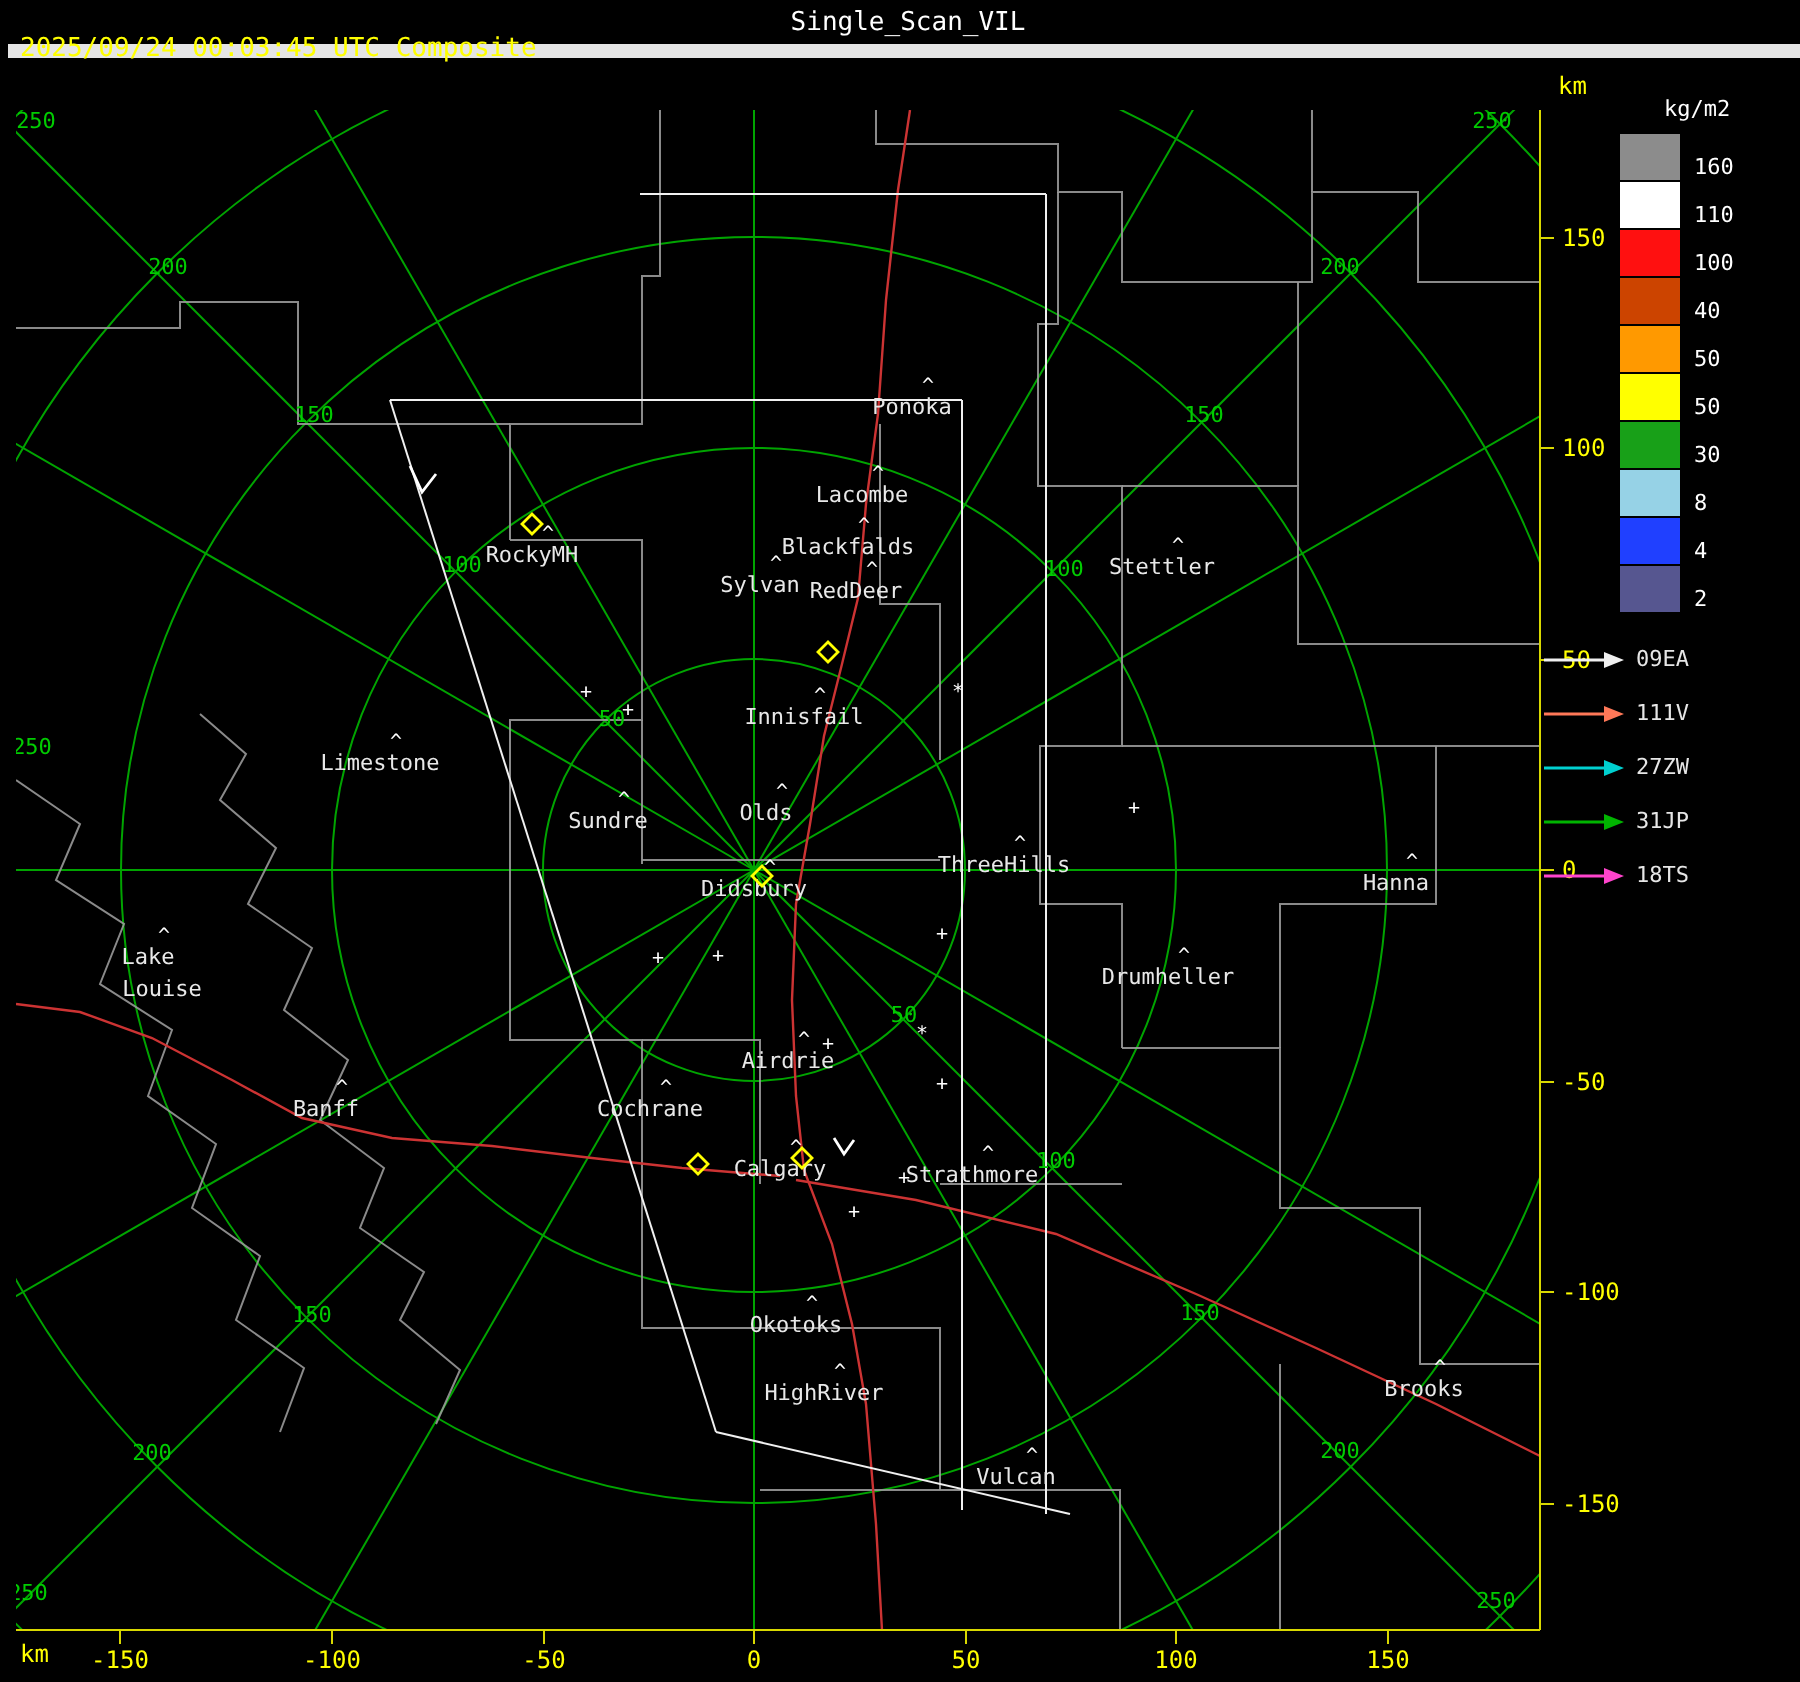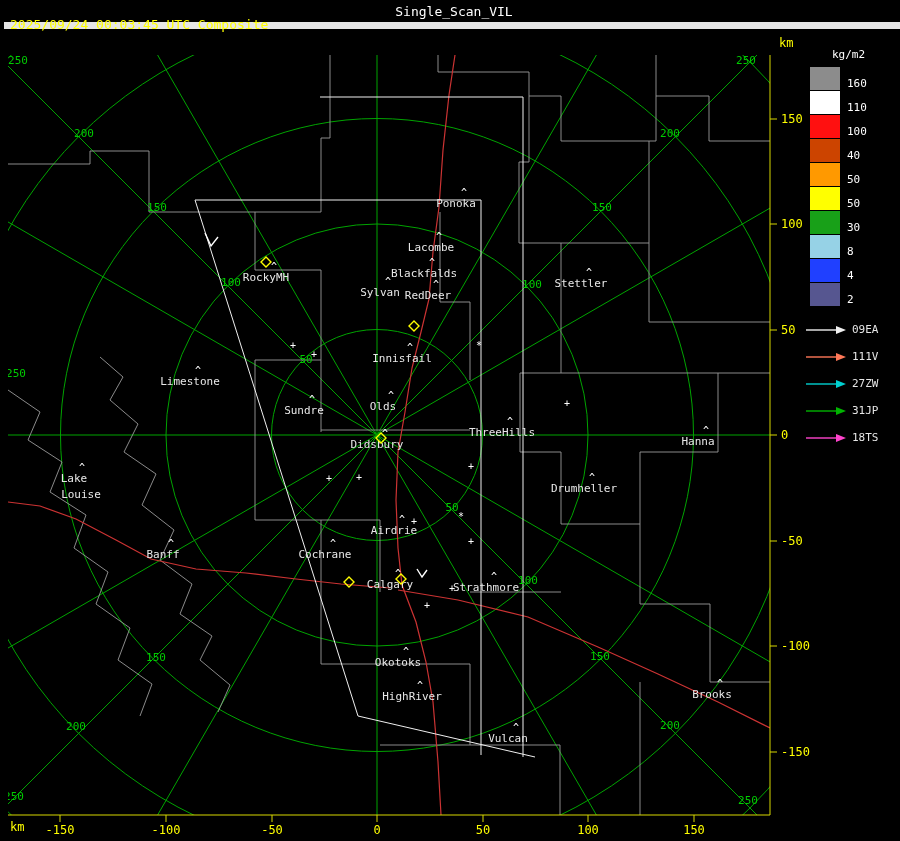--- a/index.html
+++ b/index.html
@@ -10,21 +10,21 @@
             display:flex;align-items:center;justify-content:center;z-index:3;}
   .timestamp{position:absolute;left:10px;top:17px;color:#ffff00;font-size:13px;z-index:3;}
   .km-top{position:absolute;left:779px;top:36px;color:#ffff00;font-size:12px;z-index:3;}
   .km-bottom{position:absolute;left:10px;top:820px;color:#ffff00;font-size:12px;z-index:3;}
   #map-svg{position:absolute;left:0;top:0;z-index:1;}
   .colorbar{position:absolute;left:810px;top:48px;width:88px;z-index:3;}
   .cbar-unit{color:#ffffff;font-size:11px;margin-left:22px;margin-bottom:5px;}
   .cbar-row{display:flex;align-items:flex-end;height:24px;}
   .cbar-swatch{width:30px;height:23px;display:inline-block;}
   .cbar-val{color:#ffffff;font-size:11px;margin-left:7px;}
-  .legend{position:absolute;left:806px;top:316px;z-index:3;}
+  .legend{position:absolute;left:772px;top:316px;z-index:3;}
   .leg-row{display:flex;align-items:center;height:27px;}
   .leg-label{color:#e6e6e6;font-size:11px;margin-left:6px;}
   svg text{font-family:"DejaVu Sans Mono",monospace;}
   .city{font-size:11px;fill:#e8e8e8;}
   .ringlbl{font-size:11px;fill:#00cc00;}
   .axislbl{font-size:12px;fill:#ffff00;}
   .mark{font-size:10px;fill:#ffffff;}
 </style>
 </head>
 <body>

